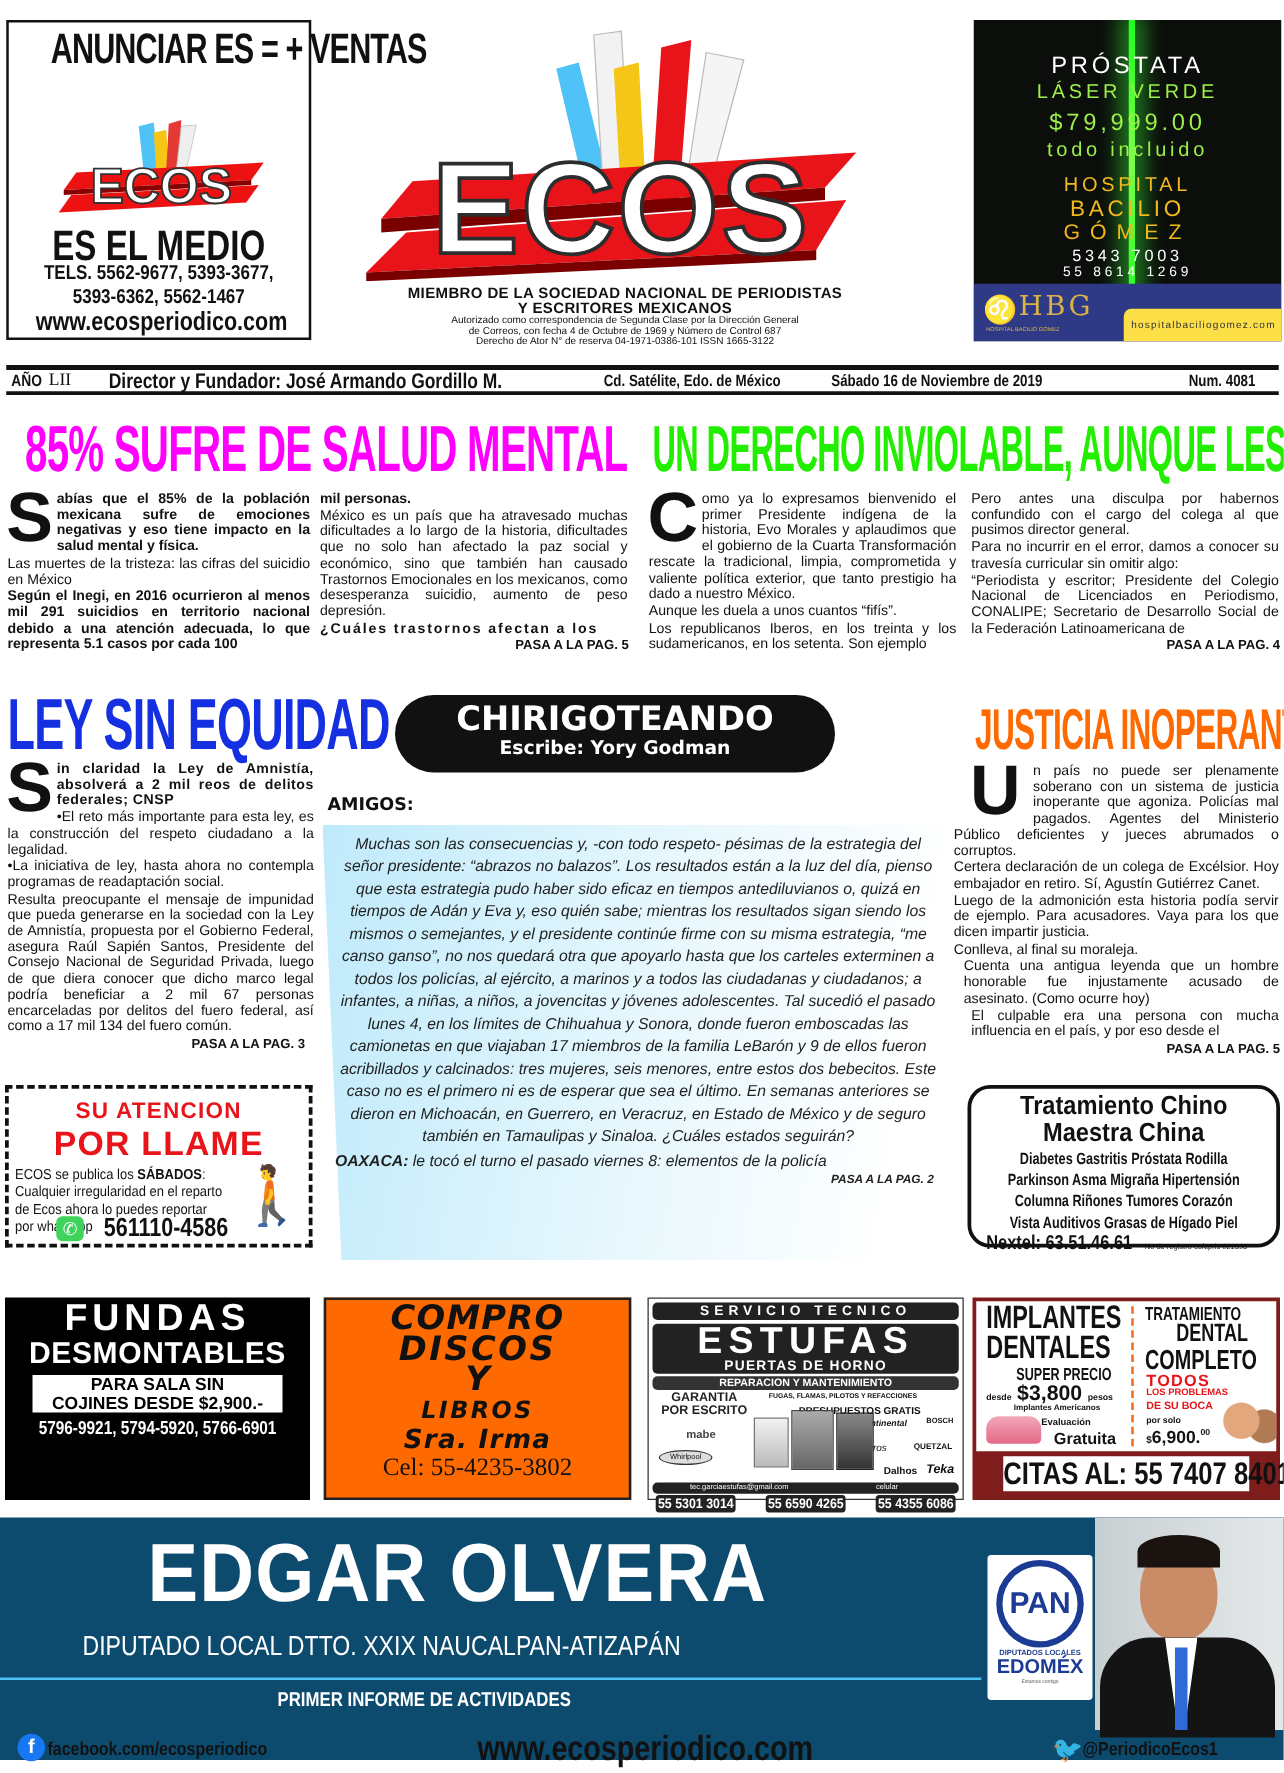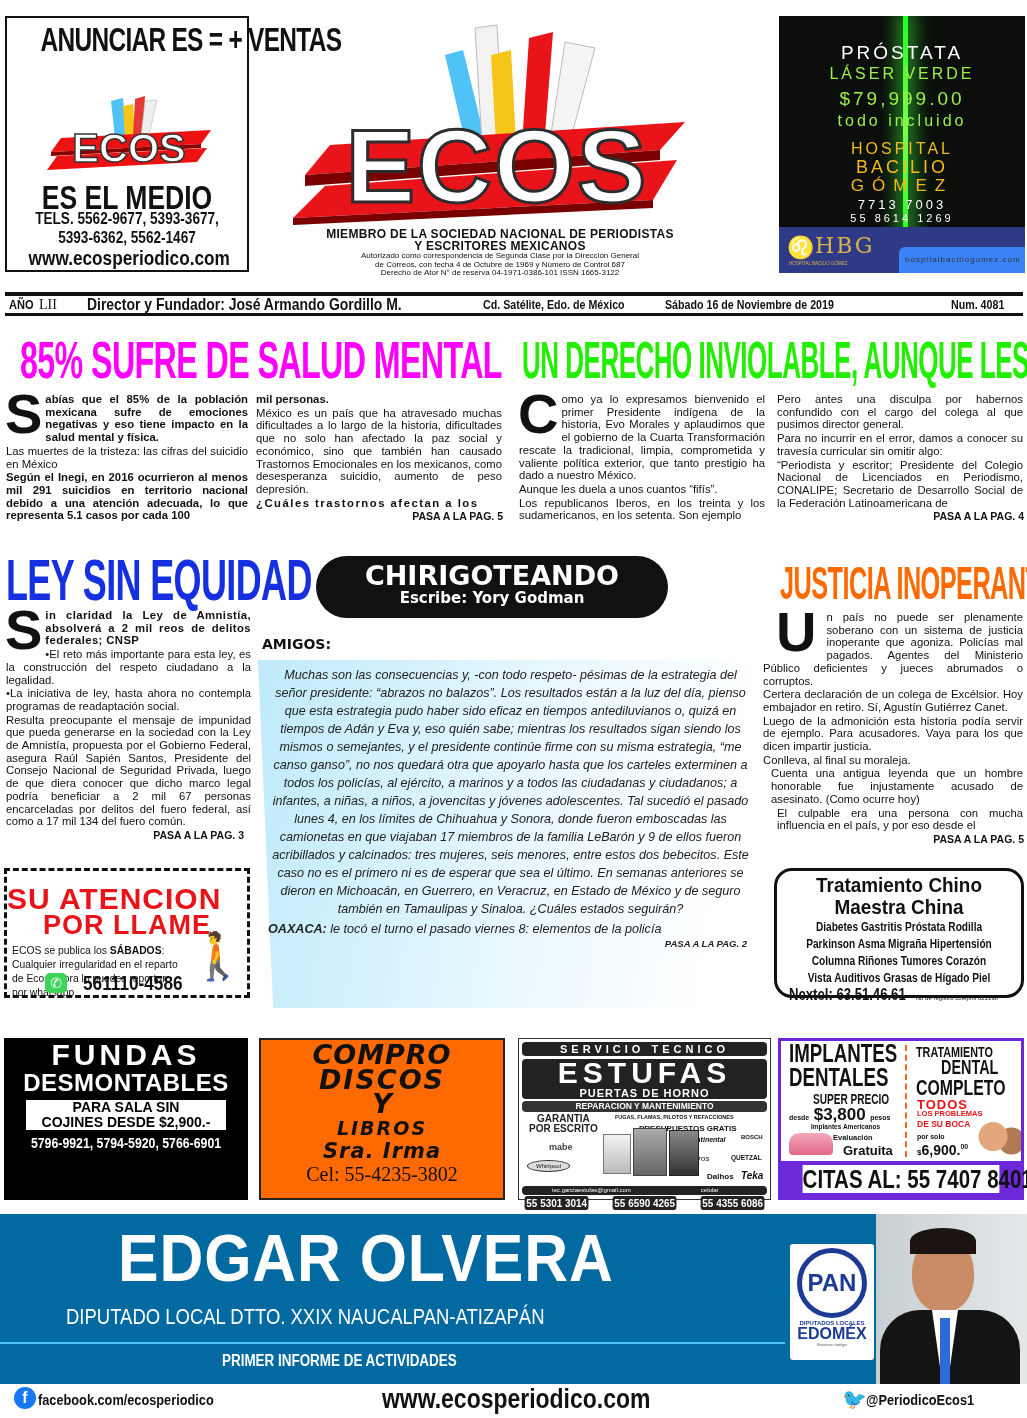--- a/index.html
+++ b/index.html
@@ -35,23 +35,23 @@
 
 #chiri-pill{left:316px;top:556px;width:352px;height:62px;background:#111;border-radius:31px;color:#fff;text-align:center}
 #chiri-body{left:258px;top:660px;width:505px;height:348px;background:linear-gradient(100deg,#bfeafb 0%,#e6f7fd 50%,#ffffff 90%);clip-path:polygon(0 0,100% 0,98% 100%,3% 100%)}
 #chiri-text{left:268px;top:666px;width:485px;font-style:italic;font-family:Liberation Sans, sans-serif;font-size:12.6px;line-height:18px;text-align:center;color:#222}
 
 #atencion{left:4px;top:868px;width:246px;height:130px;border:3px dashed #111}
 #chino{left:774px;top:868px;width:250px;height:130px;border:3px solid #111;border-radius:18px;text-align:center}
 #fundas{left:4px;top:1038px;width:244px;height:162px;background:#000;color:#fff;text-align:center}
 #compro{left:259px;top:1038px;width:246px;height:162px;background:#ff6a00;border:2px solid #222;text-align:center}
 #estufas{left:518px;top:1038px;width:253px;height:162px;border:1px solid #333;background:#fff;text-align:center}
-#dental{left:778px;top:1038px;width:246px;height:162px;background:#6d28d9;padding:3px}
-
-#banner{left:0;top:1214px;width:1027px;height:170px;background:#0369a1;overflow:hidden}
+#dental{left:778px;top:1038px;width:246px;height:162px;background:#7f1d1d;padding:3px}
+
+#banner{left:0;top:1214px;width:1027px;height:194px;background:#0c4a6e;overflow:hidden}
 #footer{left:0;top:1385px;width:1027px;height:33px}
 </style>
 </head>
 <body>
 
 <div id="ad-left" class="abs">
   <div class="h1">ANUNCIAR ES = + VENTAS</div>
   <svg class="logo-mini" viewBox="0 0 176 80">
     <polygon points="70,5 82,2 86,40 74,42" fill="#4fc3f7"></polygon>
     <polygon points="82,10 92,8 94,40 84,42" fill="#f5c518"></polygon>
@@ -91,27 +91,27 @@
 
 <div id="ad-prostata" class="abs">
   <div class="beam"></div>
   <div class="t" style="top:26px;font-size:19px;color:#fff">PRÓSTATA</div>
   <div class="t" style="top:49px;font-size:16px;color:#9bf04a">LÁSER VERDE</div>
   <div class="t" style="top:72px;font-size:19px;color:#9bf04a">$79,999.00</div>
   <div class="t" style="top:96px;font-size:16px;color:#9bf04a">todo incluido</div>
   <div class="t" style="top:124px;font-size:16px;color:#f2b81c">HOSPITAL</div>
   <div class="t" style="top:141px;font-size:18px;color:#f2b81c">BACILIO</div>
   <div class="t" style="top:160px;font-size:17px;color:#f2b81c;letter-spacing:8px">GÓMEZ</div>
-  <div class="t" style="top:181px;font-size:13px;color:#fff">7713 7003</div>
+  <div class="t" style="top:181px;font-size:13px;color:#fff">5343 7003</div>
   <div class="t" style="top:196px;font-size:11px;color:#fff">55 8614 1269</div>
   <div class="hbg">
     <span style="position:absolute;left:8px;top:8px;color:#d9b24a;font-size:22px">♌</span>
     <span style="position:absolute;left:36px;top:6px;color:#d9b24a;font-size:22px;letter-spacing:2px;font-family:'DejaVu Serif',serif">HBG</span>
     <span style="position:absolute;left:10px;top:34px;color:#d9b24a;font-size:4.5px">HOSPITAL BACILIO GÓMEZ</span>
-    <div style="position:absolute;left:120px;top:20px;width:126px;height:26px;background:#3b82f6;border-radius:6px 0 0 0">
+    <div style="position:absolute;left:120px;top:20px;width:126px;height:26px;background:#fde047;border-radius:6px 0 0 0">
       <span style="position:absolute;left:6px;top:8px;font-size:8px;color:#333;letter-spacing:1px;white-space:nowrap">hospitalbaciliogomez.com</span>
     </div>
   </div>
 </div>
 
 <div id="datebar" class="abs">
   <span style="left:4px;font-size:13px;transform:scaleX(.85)">AÑO</span>
   <span style="left:34px;font-size:14px;font-family:'Liberation Serif',serif;font-weight:normal">LII</span>
   <span style="left:82px;top:-1px;font-size:17px;transform:scaleX(.82)">Director y Fundador: José Armando Gordillo M.</span>
   <span style="left:478px;font-size:13px;transform:scaleX(.82)">Cd. Satélite, Edo. de México</span>
@@ -176,21 +176,21 @@
   <p>n país no puede ser plenamente soberano con un sistema de justicia inoperante que agoniza. Policías mal pagados. Agentes del Ministerio Público deficientes y jueces abrumados o corruptos.</p>
   <p>Certera declaración de un colega de Excélsior. Hoy embajador en retiro. Sí, Agustín Gutiérrez Canet.</p>
   <p>Luego de  la admonición esta historia podía servir de ejemplo.  Para acusadores. Vaya para los que dicen impartir justicia.</p>
   <p>Conlleva, al final su moraleja.</p>
   <p style="padding-left:8px">Cuenta una antigua leyenda que un hombre honorable fue injustamente acusado de asesinato. (Como ocurre hoy)</p>
   <p style="padding-left:14px">El culpable era una persona con mucha influencia en el país, y por eso desde el</p>
   <div class="pasa">PASA A LA PAG. 5</div>
 </div>
 
 <div id="atencion" class="abs">
-  <div style="text-align:left;color:#e8141a;font-weight:900;font-size:30px;line-height:27px;letter-spacing:1px;margin-top:14px">SU ATENCION</div>
+  <div style="text-align:center;color:#e8141a;font-weight:900;font-size:18px;line-height:27px;letter-spacing:1px;margin-top:4px">SU ATENCION</div>
   <div style="text-align:center;color:#e8141a;font-weight:900;font-size:27px;line-height:27px;letter-spacing:1px">POR LLAME</div>
   <div style="font-size:11.5px;line-height:14px;margin:4px 0 0 5px;transform:scaleX(.9);transform-origin:left">
     <div><span>ECOS se publica los </span><b>SÁBADOS</b><span>:</span></div>
     <div>Cualquier irregularidad en el reparto</div>
     <div>de Ecos ahora lo puedes reportar</div>
     <div>por whatsapp</div>
   </div>
   <span style="position:absolute;left:38px;top:102px;width:22px;height:20px;background:#3ed35a;border-radius:5px;color:#fff;text-align:center;font-size:14px;line-height:20px">✆</span>
   <span style="position:absolute;left:76px;top:100px;font-weight:900;font-size:21px;transform:scaleX(.82);transform-origin:left">561110-4586</span>
   <span style="position:absolute;left:182px;top:62px;font-size:46px;line-height:46px">🚶</span>

